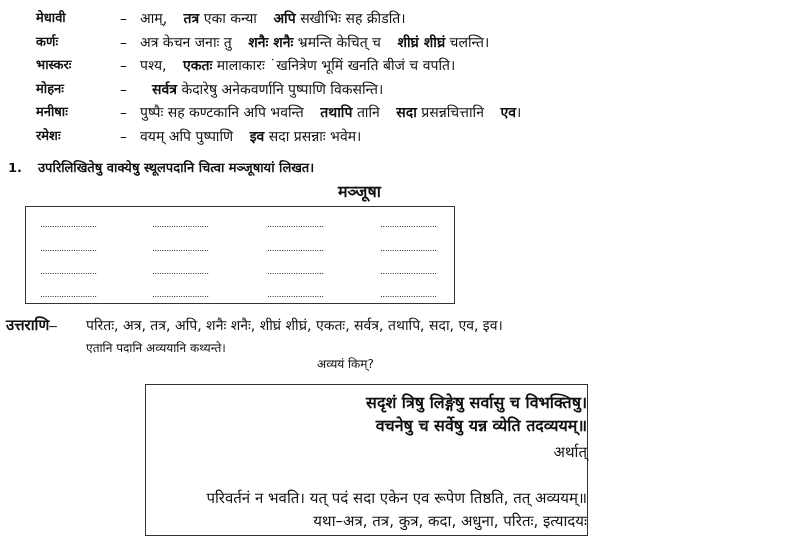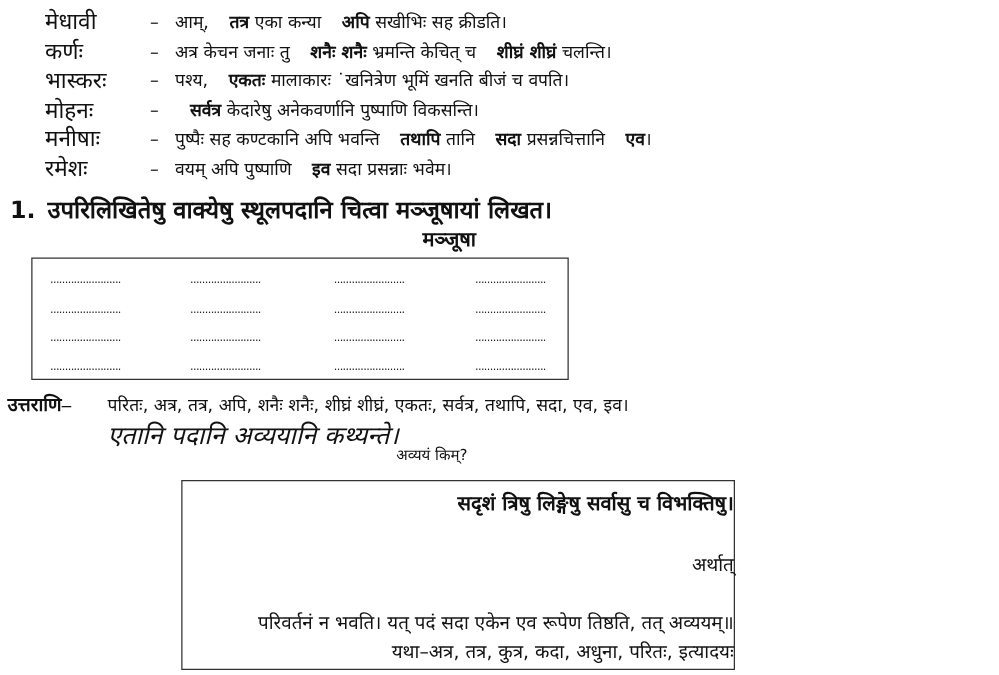--- a/index.html
+++ b/index.html
@@ -1,32 +1,32 @@
 <!DOCTYPE html>
 <html><head>
 <meta charset="utf-8">
 <style>
   html, body { margin:0; padding:0; background:#ffffff; }
   body { width:799px; height:540px; position:relative; overflow:hidden;
          font-family:"DejaVu Sans", sans-serif; color:#111; }
   .abs { position:absolute; white-space:nowrap; }
   .row { position:absolute; left:0; height:22px; font-size:14px; line-height:22px; }
-  .row .name { position:absolute; left:36px; font-weight:normal; font-size:18px; }
+  .row .name { position:absolute; left:36px; font-weight:bold; font-size:13px; }
   .row .dash { position:absolute; left:120px; }
   .row .text { position:absolute; left:140px; white-space:nowrap; }
   b { font-weight:bold;margin-left:12px; }
-  .q1 { left:8px; top:157px; font-size:19px; font-weight:bold; line-height:22px; }
+  .q1 { left:8px; top:157px; font-size:13px; font-weight:bold; line-height:22px; }
   .q1 .num { display:inline-block; width:30px; }
   .manjusha-title { left:338px; top:180px; font-size:16px; font-weight:bold; }
   .box1 { position:absolute; left:25px; top:206px; width:428px; height:96px;
           border:1.5px solid #333; }
   .dots { position:absolute; font-size:9px; letter-spacing:-0.5px; color:#222; line-height:10px; }
   .ans-label { left:6px; top:314px; font-size:15px; font-weight:bold; line-height:22px;font-family:Liberation Serif, serif; }
   .ans-text { left:86px; top:314px; font-size:14px; line-height:22px; }
-  .ans-text2 { left:86px; top:337px; font-size:20px; line-height:22px;font-style:italic; }
+  .ans-text2 { left:86px; top:337px; font-size:12px; line-height:22px; }
   .kim { left:317px; top:355px; font-size:12px; font-weight:normal; }
   .box2 { position:absolute; left:145px; top:384px; width:441px; height:150px;
           border:1.5px solid #333; }
   .box2 .line { position:absolute; left:0; width:100%; text-align:right; white-space:nowrap; }
   .verse { font-size:16px; font-weight:bold; }
   .prose { font-size:15px; }
 </style>
 </head>
 <body>
 
@@ -89,16 +89,17 @@
   </div>
 
 <div class="abs ans-label">उत्तराणि–</div>
 <div class="abs ans-text">परितः, अत्र, तत्र, अपि, शनैः शनैः, शीघ्रं शीघ्रं, एकतः, सर्वत्र, तथापि, सदा, एव, इव।</div>
 <div class="abs ans-text2">एतानि पदानि अव्ययानि कथ्यन्ते।</div>
 
 <div class="abs kim">अव्ययं किम्?</div>
 
 <div class="box2">
   <div class="line verse" style="top:6px;">सदृशं त्रिषु लिङ्गेषु सर्वासु च विभक्तिषु।</div>
+  <div class="line verse" style="top:29px;">वचनेषु च सर्वेषु यन्न व्येति तदव्ययम्॥</div>
   <div class="line prose" style="top:56px;">अर्थात्</div>
   <div class="line prose" style="top:125px;">यथा–अत्र, तत्र, कुत्र, कदा, अधुना, परितः, इत्यादयः</div>
   <div class="line prose" style="top:102px;">परिवर्तनं न भवति। यत् पदं सदा एकेन एव रूपेण तिष्ठति, तत् अव्ययम्॥</div>
 </div>
 
 </body></html>

